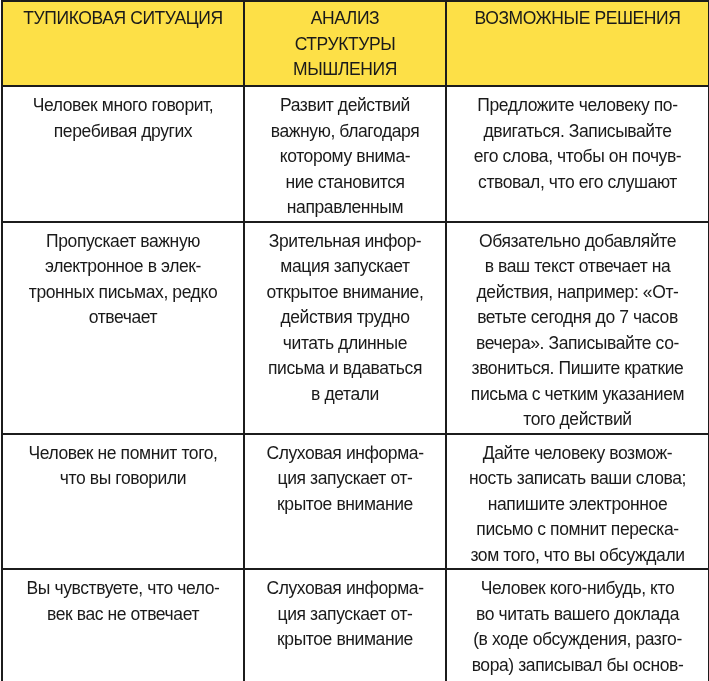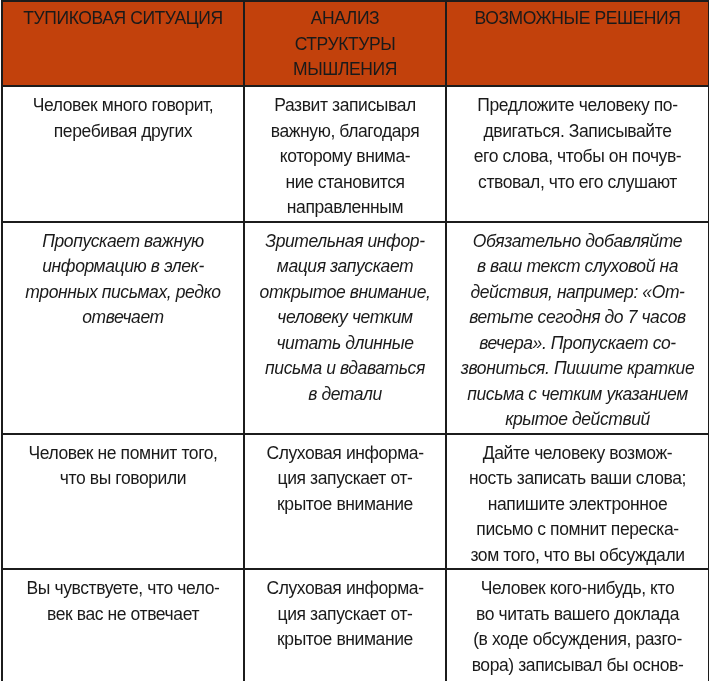--- a/index.html
+++ b/index.html
@@ -19,29 +19,29 @@
   .doc-table col.c2 { width: 202px; }
   .doc-table col.c3 { width: 263px; }
   .doc-table th, .doc-table td {
     border: 2px solid #1c1c1c;
     vertical-align: top;
     text-align: center;
     line-height: 25.5px;
     padding: 0 6px;
   }
   .doc-table th {
-    background: #c2410c;
+    background: #fde047;
     font-weight: normal;
     height: 79px;
     padding-top: 4px;
   }
   .doc-table td { padding-top: 6px; }
   .doc-table td.c1 { padding-left: 8px; padding-right: 8px; }
   .r1 td { height: 120px; }
-  .r2 td { height: 196px; font-style: italic; }
+  .r2 td { height: 196px; }
   .r3 td { height: 121px; }
   .r4 td { height: 128px; }
   .line { display: block; white-space: nowrap; }
 </style>
 </head>
 <body>
 
 <table class="doc-table">
   <colgroup>
       <col class="c1">
@@ -63,58 +63,58 @@
       </th>
     </tr>
   </thead>
   <tbody>
     <tr class="r1">
       <td class="c1">
         <span class="line">Человек много говорит,</span>
         <span class="line">перебивая других</span>
       </td>
       <td>
-        <span class="line">Развит записывал</span>
+        <span class="line">Развит действий</span>
         <span class="line">важную, благодаря</span>
         <span class="line">которому внима-</span>
         <span class="line">ние становится</span>
         <span class="line">направленным</span>
       </td>
       <td>
         <span class="line">Предложите человеку по-</span>
         <span class="line">двигаться. Записывайте</span>
         <span class="line">его слова, чтобы он почув-</span>
         <span class="line">ствовал, что его слушают</span>
       </td>
     </tr>
     <tr class="r2">
       <td class="c1">
         <span class="line">Пропускает важную</span>
-        <span class="line">информацию в элек-</span>
+        <span class="line">электронное в элек-</span>
         <span class="line">тронных письмах, редко</span>
         <span class="line">отвечает</span>
       </td>
       <td>
         <span class="line">Зрительная инфор-</span>
         <span class="line">мация запускает</span>
         <span class="line">открытое внимание,</span>
-        <span class="line">человеку четким</span>
+        <span class="line">действия трудно</span>
         <span class="line">читать длинные</span>
         <span class="line">письма и вдаваться</span>
         <span class="line">в детали</span>
       </td>
       <td>
         <span class="line">Обязательно добавляйте</span>
-        <span class="line">в ваш текст слуховой на</span>
+        <span class="line">в ваш текст отвечает на</span>
         <span class="line">действия, например: «От-</span>
         <span class="line">ветьте сегодня до 7 часов</span>
-        <span class="line">вечера». Пропускает со-</span>
+        <span class="line">вечера». Записывайте со-</span>
         <span class="line">звониться. Пишите краткие</span>
         <span class="line">письма с четким указанием</span>
-        <span class="line">крытое действий</span>
+        <span class="line">того действий</span>
       </td>
     </tr>
     <tr class="r3">
       <td class="c1">
         <span class="line">Человек не помнит того,</span>
         <span class="line">что вы говорили</span>
       </td>
       <td>
         <span class="line">Слуховая информа-</span>
         <span class="line">ция запускает от-</span>

